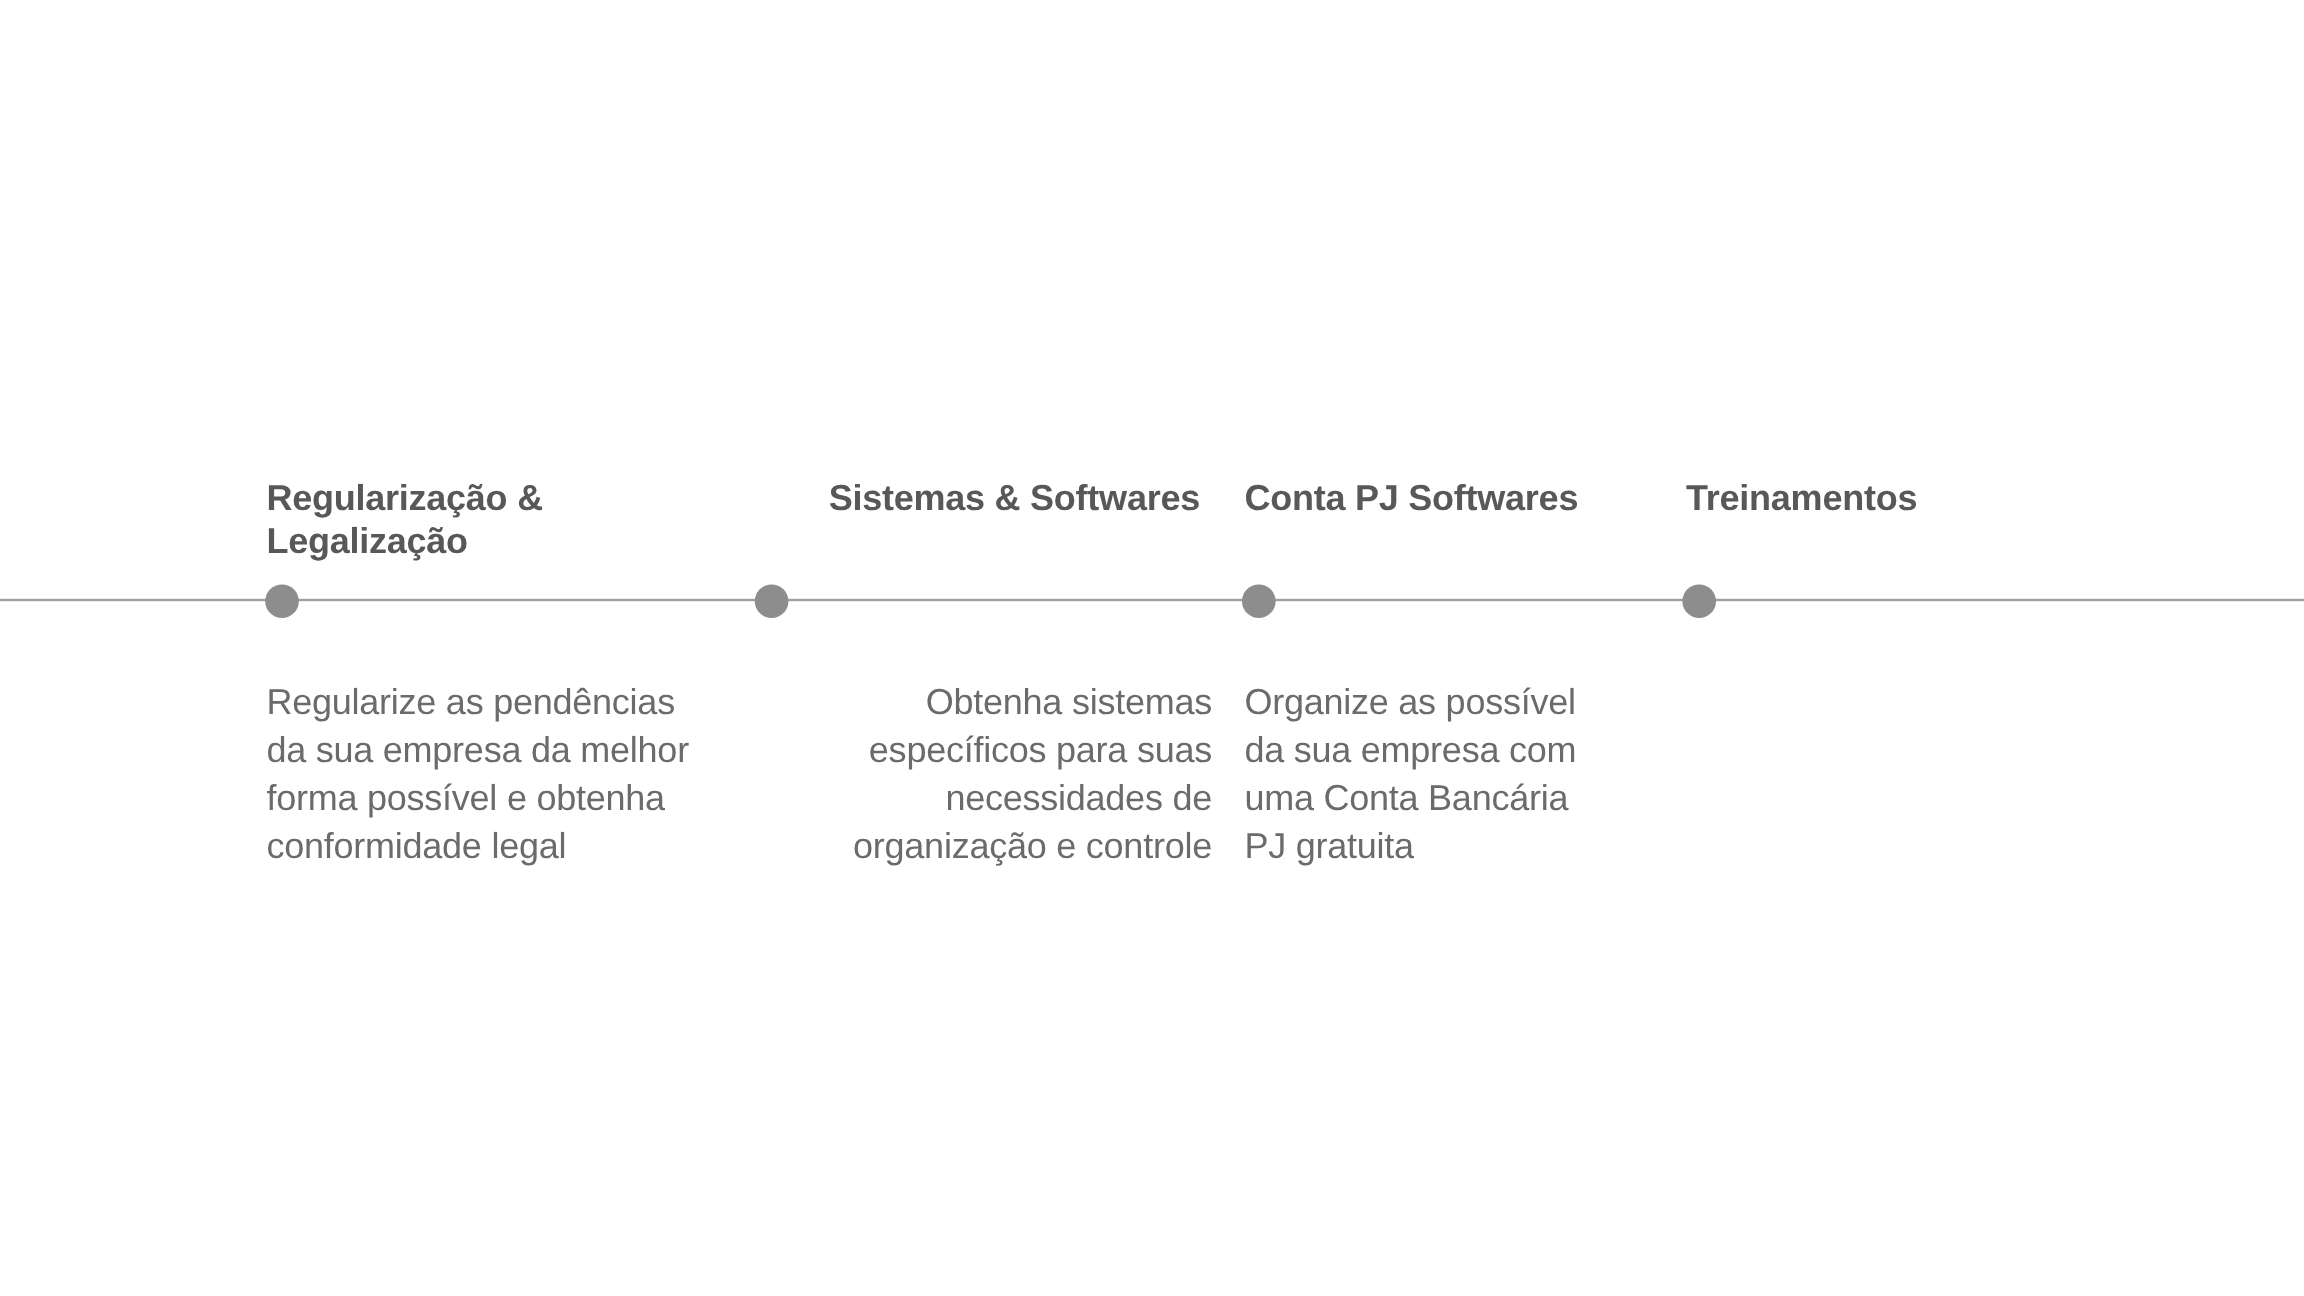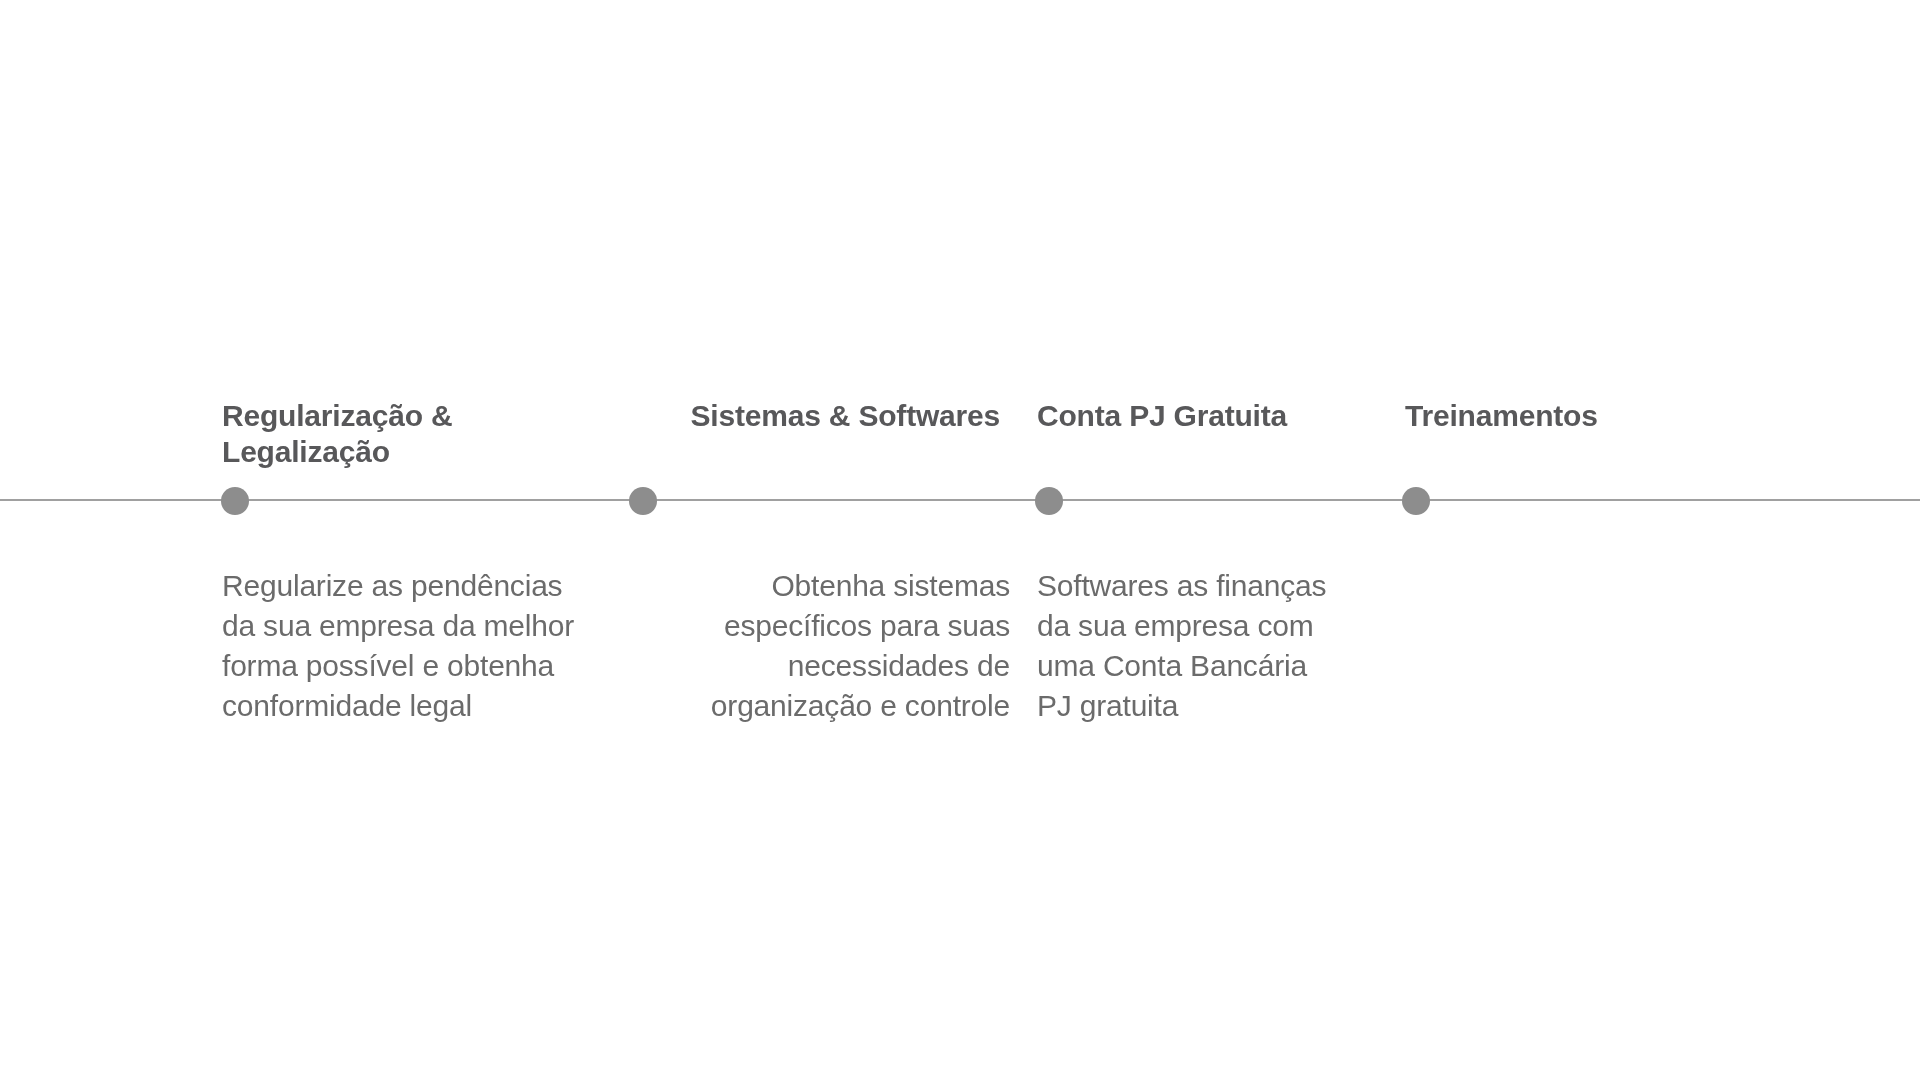--- a/index.html
+++ b/index.html
@@ -82,21 +82,21 @@
 da sua empresa da melhor
 forma possível e obtenha
 conformidade legal</p>
 
   <h3 class="item-title col-2">Sistemas &amp; Softwares</h3>
   <p class="item-desc col-2">Obtenha sistemas
 específicos para suas
 necessidades de
 organização e controle</p>
 
-  <h3 class="item-title col-3">Conta PJ Gratuita</h3>
-  <p class="item-desc col-3">Softwares as finanças
+  <h3 class="item-title col-3">Conta PJ Softwares</h3>
+  <p class="item-desc col-3">Organize as possível
 da sua empresa com
 uma Conta Bancária
 PJ gratuita</p>
 
   <h3 class="item-title col-4">Treinamentos</h3>
 
 </div>
 
 </body></html>

